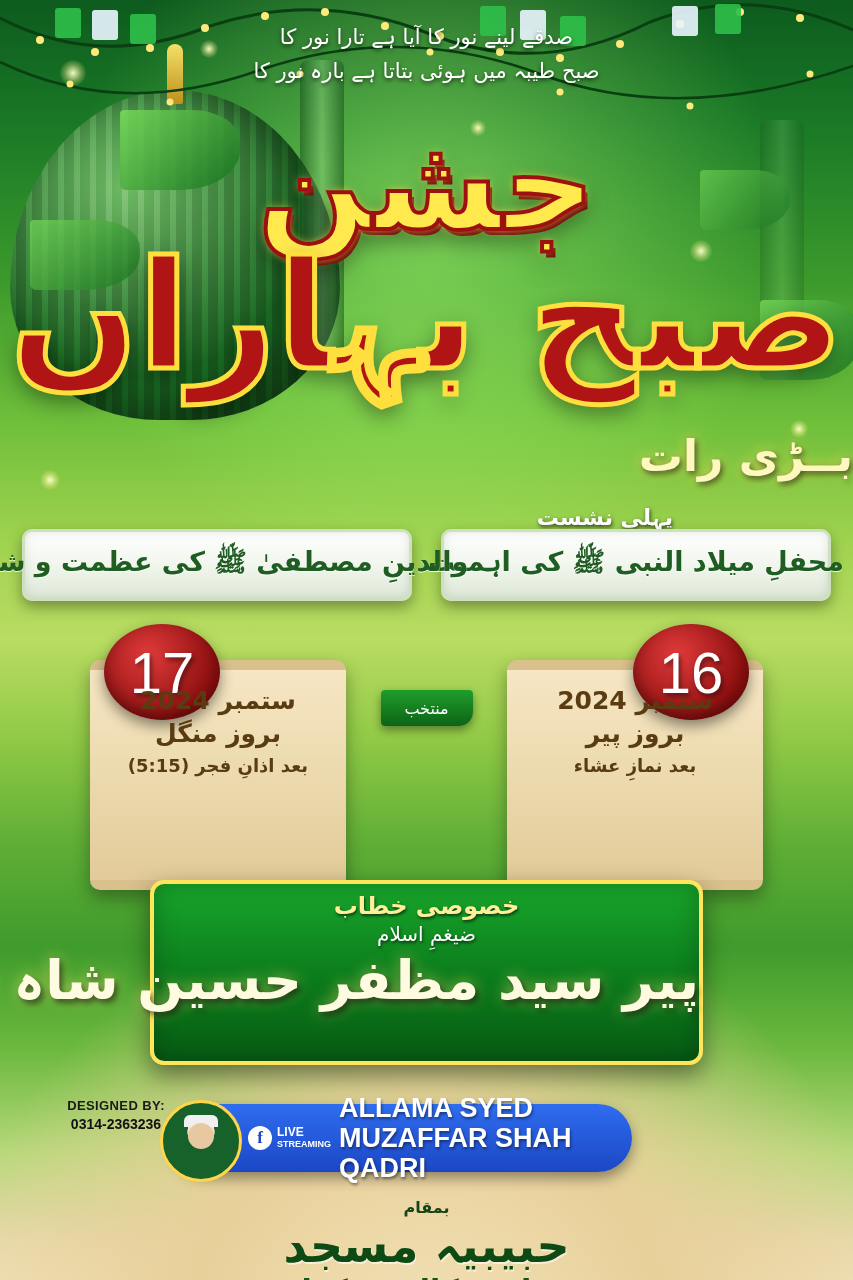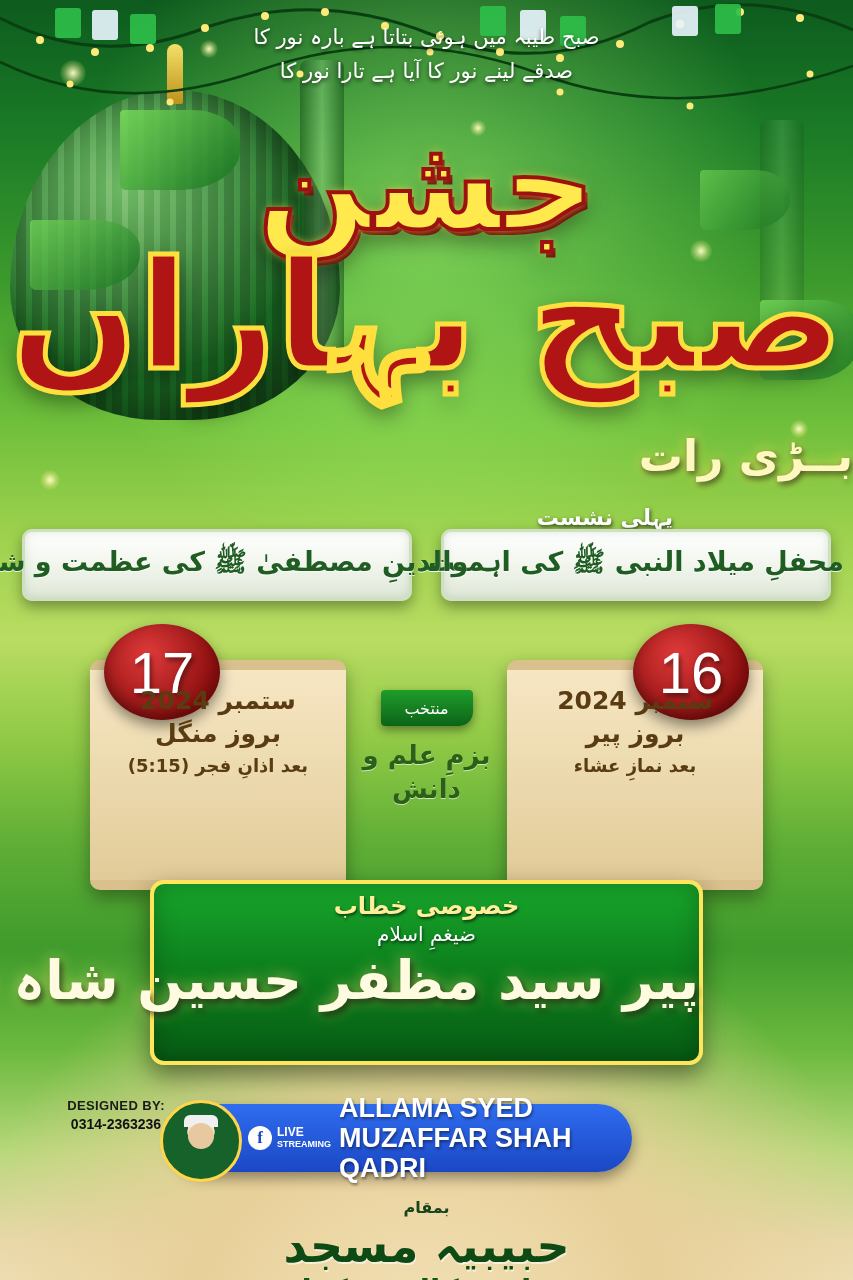--- a/index.html
+++ b/index.html
@@ -512,22 +512,22 @@
       <rect x="715" y="4" width="26" height="30" rx="3"></rect>
     </g>
     <g fill="#eaf6ff" opacity="0.9">
       <rect x="92" y="10" width="26" height="30" rx="3"></rect>
       <rect x="520" y="10" width="26" height="30" rx="3"></rect>
       <rect x="672" y="6" width="26" height="30" rx="3"></rect>
     </g>
   </svg>
 
   <div class="top-couplet urdu">
+    <div>صدقے لینے نور کا آیا ہے تارا نور کا</div>
     <div>صبح طیبہ میں ہوئی بتاتا ہے بارہ نور کا</div>
-    <div>صدقے لینے نور کا آیا ہے تارا نور کا</div>
   </div>
 
   <div class="main-title urdu">
     <span>جشن</span>
     <span class="line2">صبح بہاراں</span>
   </div>
 
   <div class="subtitle-bari-raat urdu">بــڑی رات</div>
 
   <div class="sessions">
@@ -555,24 +555,20 @@
     <div class="date-badge badge-left">17</div>
     <div class="scroll-text urdu">
       <div>ستمبر 2024</div>
       <div>بروز منگل</div>
       <span class="small">بعد اذانِ فجر (5:15)</span>
     </div>
   </div>
 
   <div class="middle-flag">
     <div class="flag-chip urdu">منتخب</div>
-    <div class="bazm urdu">
-      <div>بزمِ علم و</div>
-      <div>دانش</div>
-    </div>
   </div>
 
   <div class="speaker-panel">
     <div class="khitab urdu">خصوصی خطاب</div>
     <div class="zaeem urdu">ضیغمِ اسلام</div>
     <div class="speaker-name urdu">پیر سید مظفر حسین شاہ قادری</div>
   </div>
 
   <div class="designer">
     <div class="dtitle">DESIGNED BY:</div>

